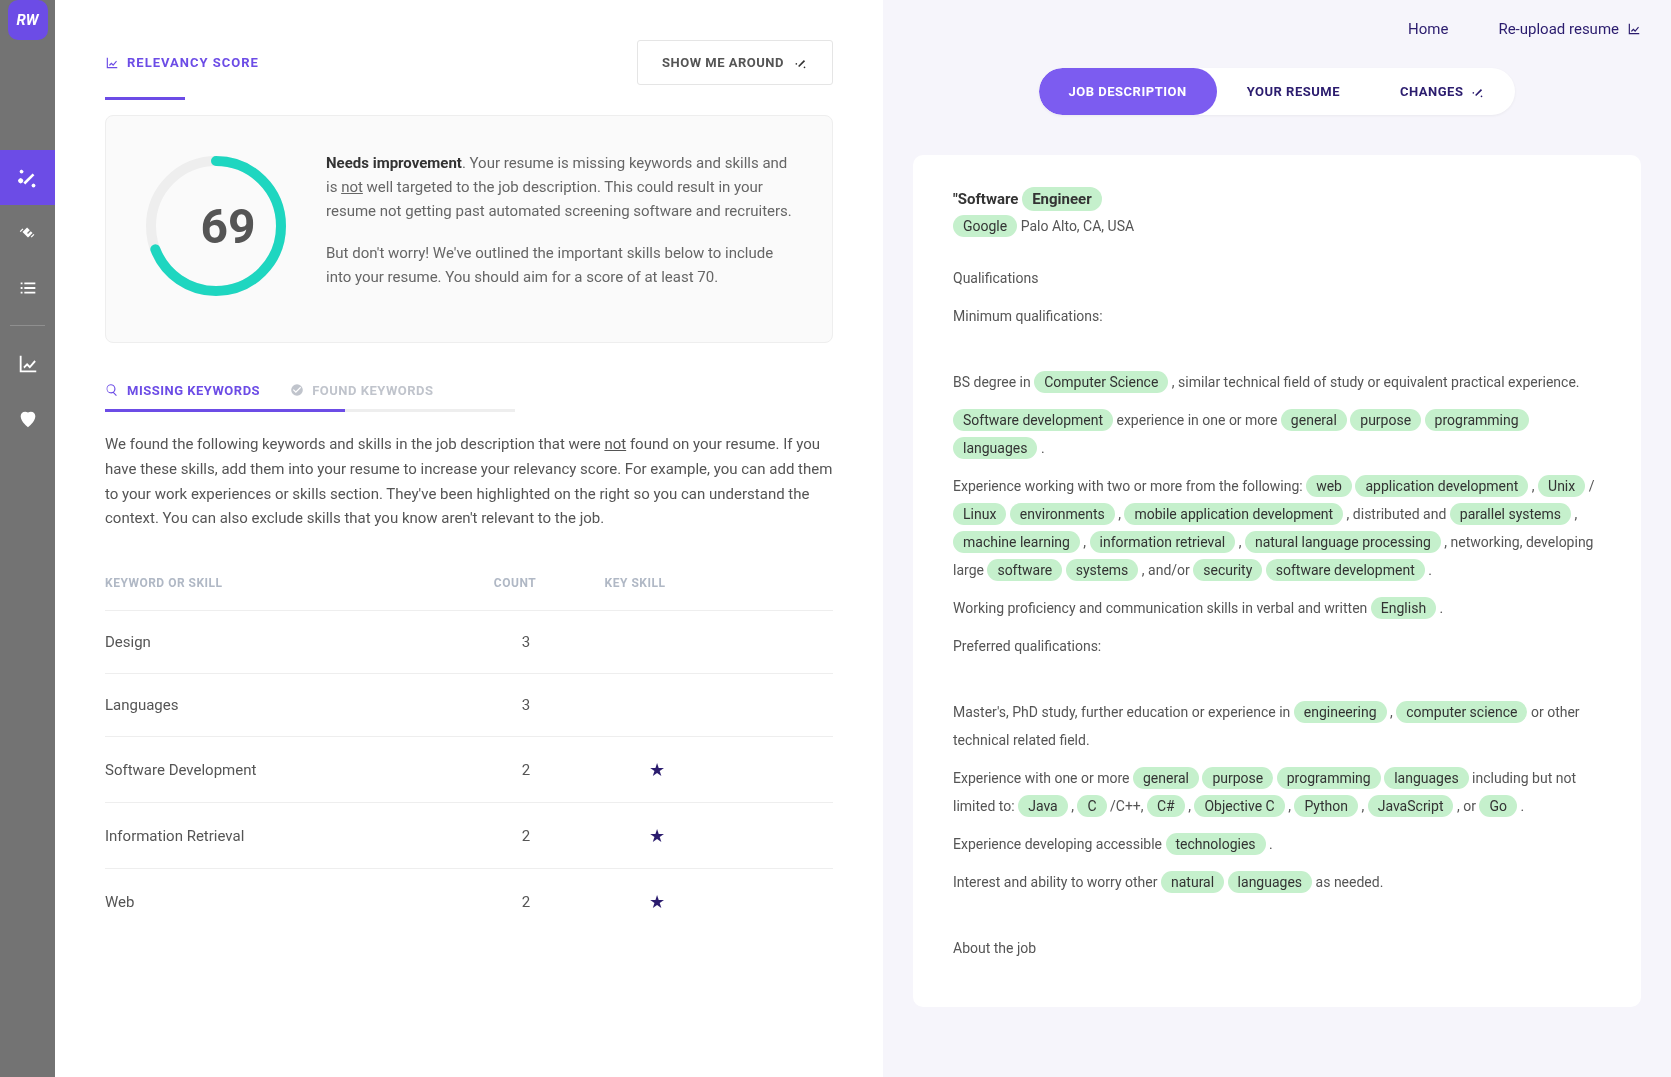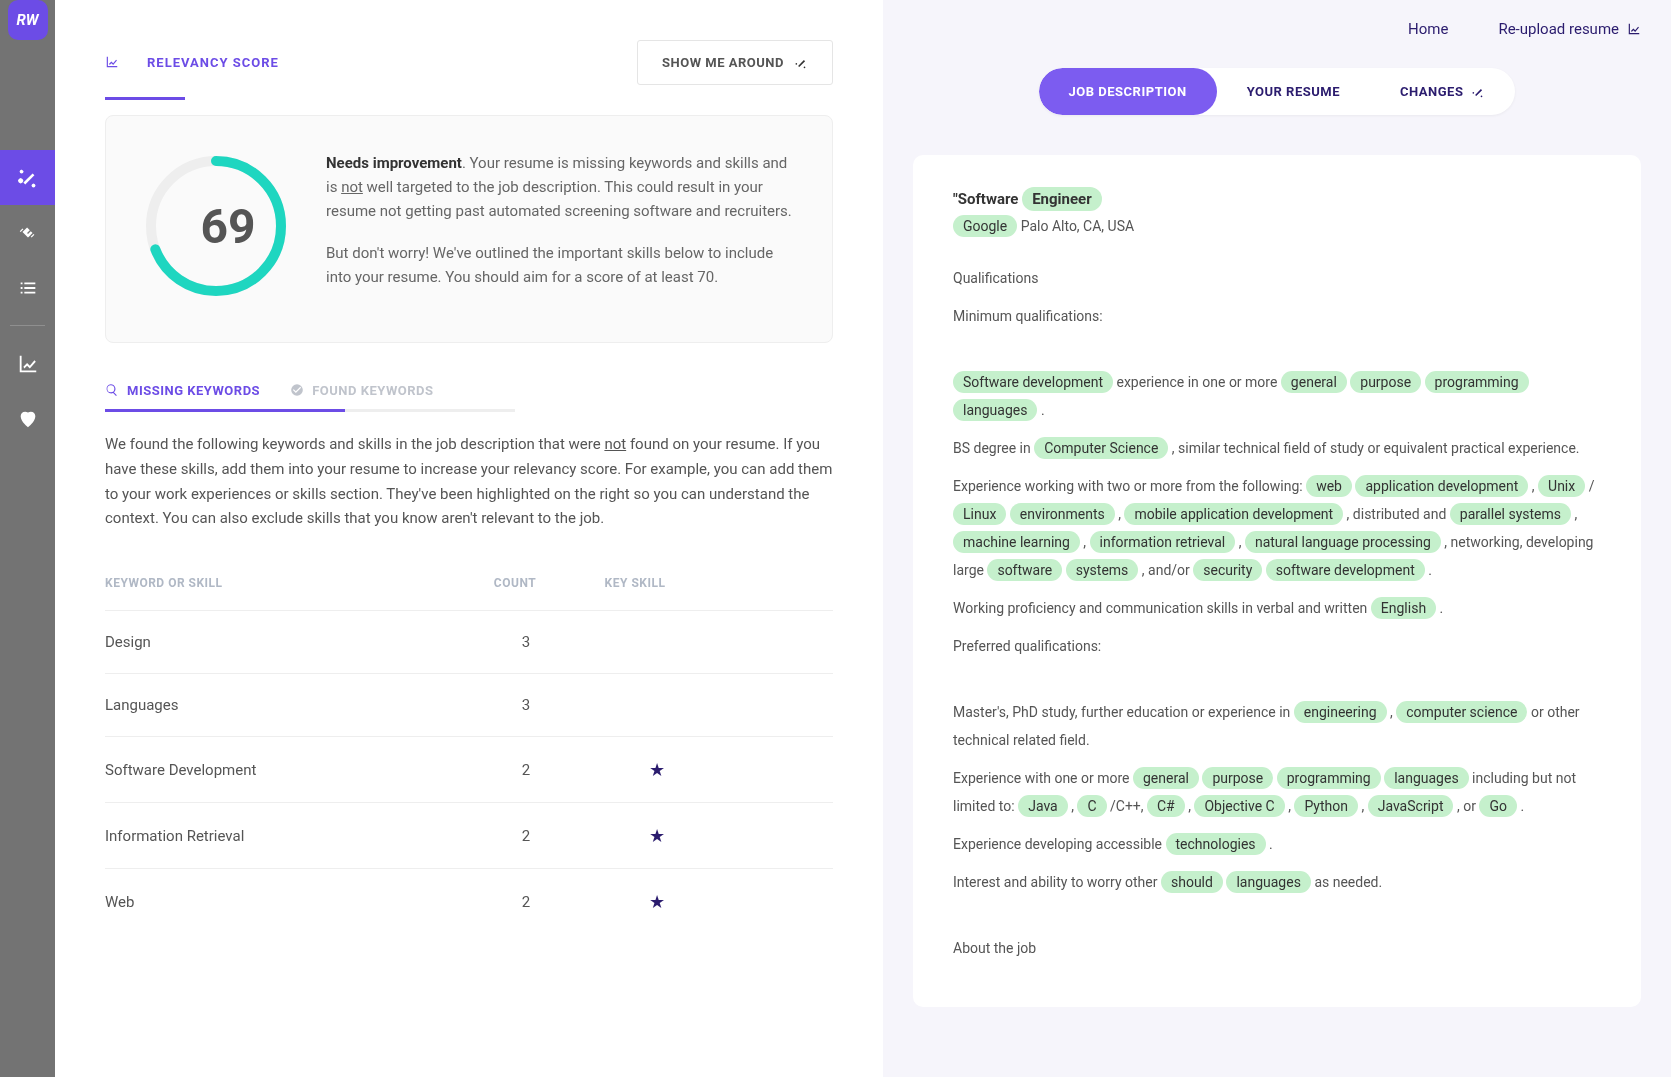--- a/index.html
+++ b/index.html
@@ -7,21 +7,21 @@
     
     .sidebar { width: 55px; background: #737373; display: flex; flex-direction: column; align-items: center; min-height: 100vh; }
     .logo { width: 40px; height: 40px; background: #6c4ce6; border-radius: 10px; display: flex; align-items: center; justify-content: center; color: #fff; font-weight: bold; font-style: italic; font-size: 15px; margin-bottom: 110px; }
     .nav-item { width: 55px; height: 55px; display: flex; align-items: center; justify-content: center; color: #fff; cursor: pointer; }
     .nav-item.active { background: #6c4ce6; }
     .nav-divider { width: 35px; height: 1px; background: rgba(255,255,255,0.2); margin: 10px 0; }
     .nav-svg { width: 22px; height: 22px; fill: #fff; }
     
     .left-panel { flex: 1; padding: 40px 50px 0 50px; overflow-y: auto; min-width: 690px; }
     .header-row { display: flex; justify-content: space-between; align-items: center; margin-bottom: 30px; }
-    .section-title { display: flex; align-items: flex-start; gap: 28px; color: #6c4ce6; font-weight: 700; font-size: 13px; letter-spacing: 1px; position: relative; }
+    .section-title { display: flex; align-items: flex-end; gap: 8px; color: #6c4ce6; font-weight: 700; font-size: 13px; letter-spacing: 1px; position: relative; }
     .section-title .underline { position: absolute; bottom: -30px; left: 0; width: 80px; height: 3px; background: #6c4ce6; }
     .tour-btn { border: 1px solid #e5e5e5; background: #fff; padding: 14px 24px; font-weight: 700; font-size: 13px; letter-spacing: 0.5px; display: flex; align-items: center; gap: 10px; border-radius: 3px; cursor: pointer; color: #555; }
     
     .score-card { background: #fafafa; border: 1px solid #eee; border-radius: 8px; padding: 35px; display: flex; gap: 35px; margin-bottom: 40px; }
     .score-circle { flex-shrink: 0; width: 150px; height: 150px; position: relative; }
     .score-num { position: absolute; top: 0; left: 12px; width: 100%; height: 100%; display: flex; align-items: center; justify-content: center; font-size: 48px; font-weight: 700; color: #555; }
     .score-text { color: #666; font-size: 15px; line-height: 1.6; }
     .score-text p { margin-bottom: 18px; }
     .score-text strong { color: #333; }
     .score-text u { text-decoration: underline; }
@@ -209,27 +209,27 @@
     <div class="jd-title">
       <span>"Software </span><span class="hl">Engineer</span>
     </div>
     <div class="jd-sub">
       <span class="hl">Google</span><span> Palo Alto, CA, USA</span>
     </div>
     <div class="jd-body">
       <p>Qualifications</p>
       <p>Minimum qualifications:</p>
       <br>
+      <p><span>BS degree in </span><span class="hl">Computer  Science</span><span> , similar technical field of study or equivalent practical experience.</span></p>
       <p><span class="hl">Software  development</span><span> experience in one or more </span><span class="hl">general</span> <span class="hl">purpose</span> <span class="hl">programming</span> <span class="hl">languages</span><span> .</span></p>
-      <p><span>BS degree in </span><span class="hl">Computer  Science</span><span> , similar technical field of study or equivalent practical experience.</span></p>
       <p><span>Experience working with two or more from the following: </span><span class="hl">web</span> <span class="hl">application  development</span><span> , </span><span class="hl">Unix</span><span> / </span><span class="hl">Linux</span> <span class="hl">environments</span><span> , </span><span class="hl">mobile  application  development</span><span> , distributed and </span><span class="hl">parallel  systems</span><span> , </span><span class="hl">machine  learning</span><span> , </span><span class="hl">information  retrieval</span><span> , </span><span class="hl">natural  language  processing</span><span> , networking, developing large </span><span class="hl">software</span> <span class="hl">systems</span><span> , and/or </span><span class="hl">security</span> <span class="hl">software  development</span><span> .</span></p>
       <p><span>Working proficiency and communication skills in verbal and written </span><span class="hl">English</span><span> .</span></p>
       <p>Preferred qualifications:</p>
       <br>
       <p><span>Master's, PhD study, further education or experience in </span><span class="hl">engineering</span><span> , </span><span class="hl">computer  science</span><span> or other technical related field.</span></p>
       <p><span>Experience with one or more </span><span class="hl">general</span> <span class="hl">purpose</span> <span class="hl">programming</span> <span class="hl">languages</span><span> including but not limited to: </span><span class="hl">Java</span><span> , </span><span class="hl">C</span><span> /C++, </span><span class="hl">C#</span><span> , </span><span class="hl">Objective  C</span><span> , </span><span class="hl">Python</span><span> , </span><span class="hl">JavaScript</span><span> , or </span><span class="hl">Go</span><span> .</span></p>
       <p><span>Experience developing accessible </span><span class="hl">technologies</span><span> .</span></p>
-      <p><span>Interest and ability to worry other </span><span class="hl">should</span> <span class="hl">languages</span> <span> as needed.</span></p>
+      <p><span>Interest and ability to worry other </span><span class="hl">natural</span> <span class="hl">languages</span> <span> as needed.</span></p>
       <br>
       <p>About the job</p>
     </div>
   </div>
 </div>
 
 </body></html>

